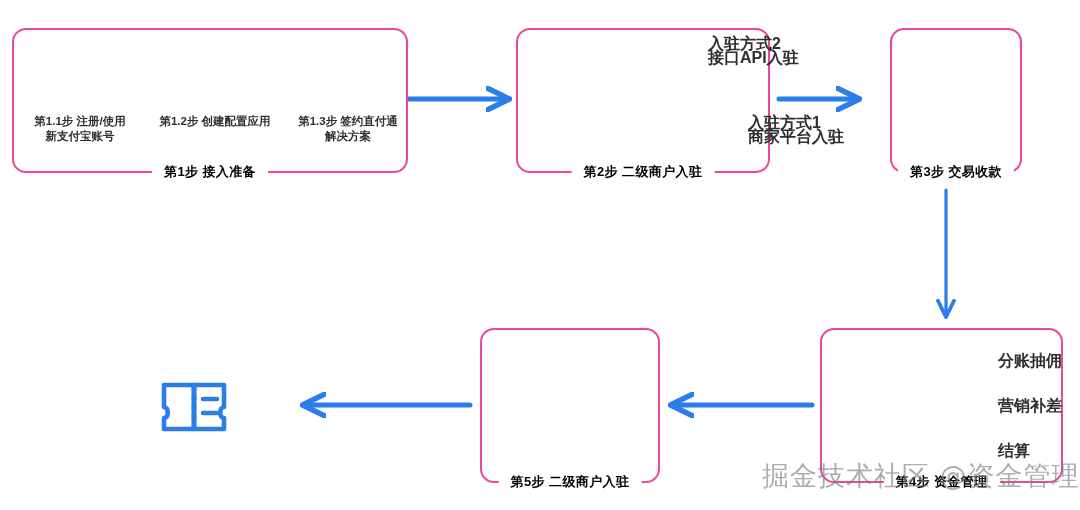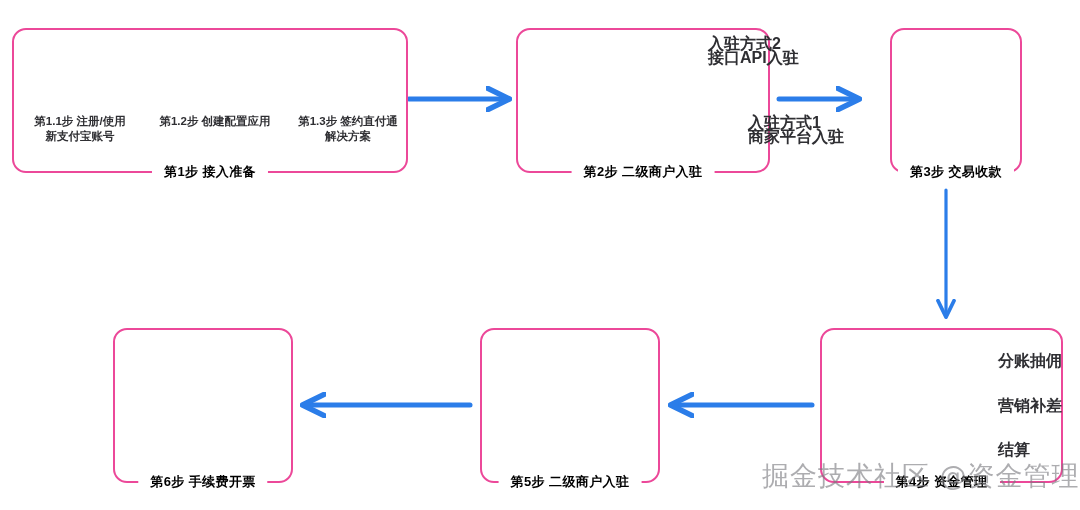--- a/index.html
+++ b/index.html
@@ -309,30 +309,26 @@
     <div class="card-label">第4步 资金管理</div>
   </div>
   <div class="branch-row" style="left:954px;top:343px;">
     <div class="bic"></div>
     <div class="btxt">分账抽佣</div>
   </div>
   <div class="branch-row" style="left:954px;top:388px;">
     <div class="bic"></div>
     <div class="btxt">营销补差</div>
   </div>
-  <div class="branch-row" style="left:954px;top:433px;font-family:Liberation Mono, monospace;">
+  <div class="branch-row" style="left:954px;top:433px;">
     <div class="bic"></div>
     <div class="btxt">结算</div>
   </div>
 
   <div class="card" style="left:480px;top:328px;width:180px;height:155px;">
     <div class="card-body"></div>
     <div class="card-label">第5步 二级商户入驻</div>
   </div>
 
-  <div class="card" style="left:113px;top:328px;width:180px;height:155px;">
-    <div class="card-body"></div>
-    <div class="card-label">第6步 手续费开票</div>
-  </div>
 
   <div class="watermark">掘金技术社区 @资金管理</div>
 
 </div>
 
 </body></html>

